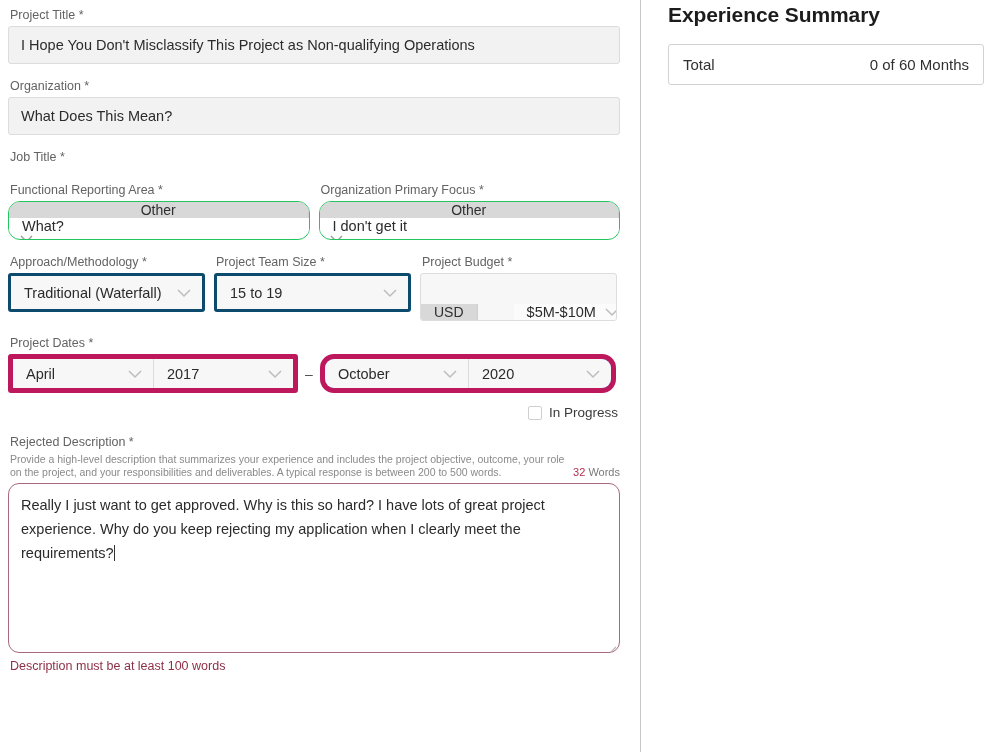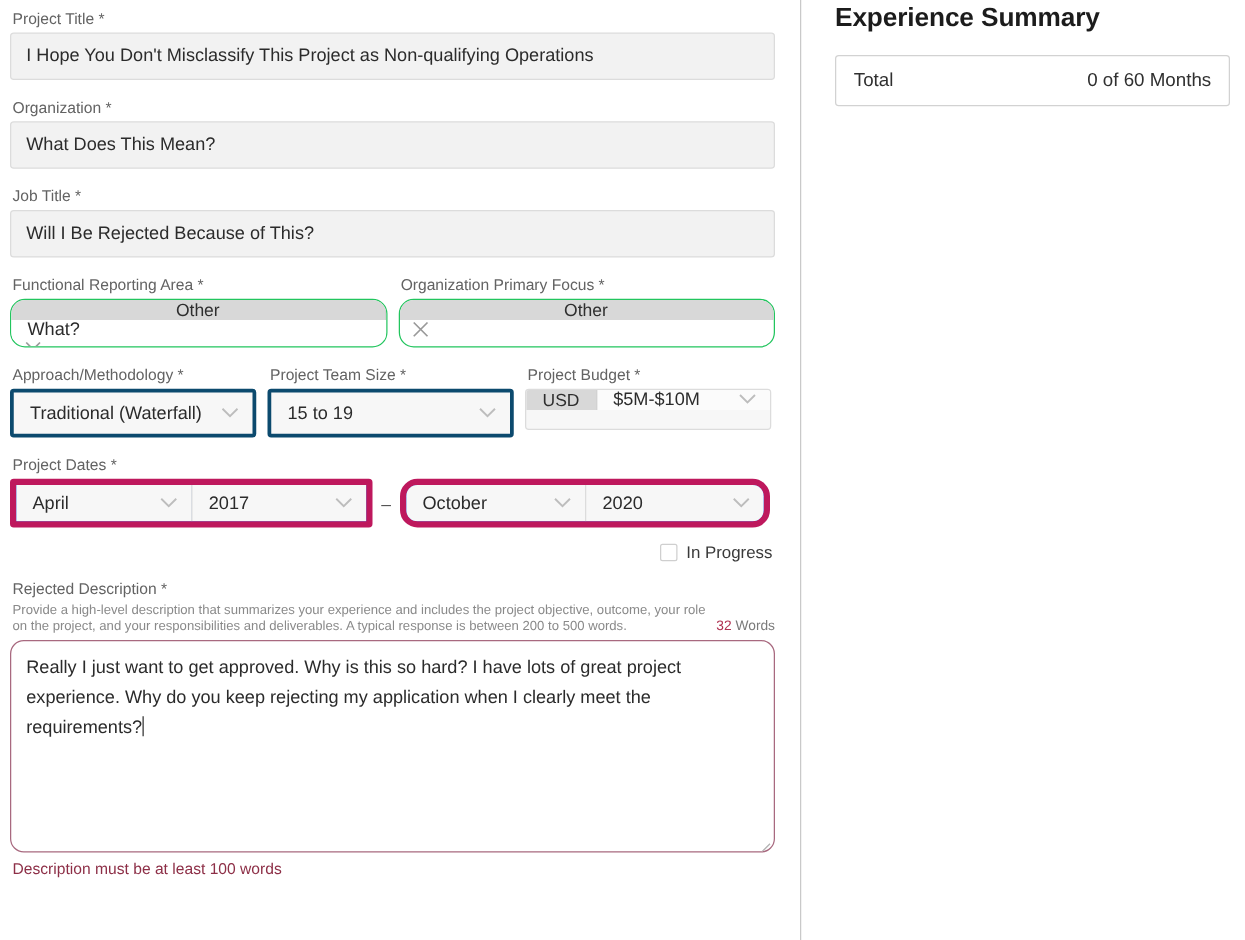--- a/index.html
+++ b/index.html
@@ -134,26 +134,27 @@
     font-size: 14.5px;
     color: #2b2b2b;
     justify-content: space-between;
   }
   .select .val { white-space: nowrap; overflow: hidden; text-overflow: ellipsis; }
   .chev { flex: 0 0 auto; margin-left: 8px; display: block; }
 
   
   .budget-combo {
     display: flex;
-    align-items: flex-start;
-    height: 33px;
+    align-items: flex-end;
+    height: 48px;
     border: 1px solid #dcdcdc;
     border-radius: 3px;
     overflow: hidden;
     background: #f7f7f7;
+    gap: 36px;
   }
   .budget-combo .chip { background: #d8d8d8; }
   .budget-sel {
     flex: 1 1 auto;
     display: flex;
     align-items: center;
     justify-content: space-between;
     background: #fbfbfb;
     padding: 0 10px 0 13px;
     font-size: 14.5px;
@@ -259,40 +260,40 @@
       <div class="textbox">I Hope You Don't Misclassify This Project as Non-qualifying Operations</div>
     </div>
 
     <div class="field" style="margin-top:14px;">
       <span class="label">Organization *</span>
       <div class="textbox">What Does This Mean?</div>
     </div>
 
     <div class="field" style="margin-top:14px;">
       <span class="label">Job Title *</span>
-      <div class="textbox">Will I Be Rejected Because of This?</div>
     </div>
 
     <div class="row" style="margin-top:14px; gap:9px;">
       <div class="field" style="width:304px;">
         <span class="label">Functional Reporting Area *</span>
         <div class="combo">
           <div class="chip">Other</div>
           <div class="combo-input">What?</div>
           <div class="clear-x">
             <svg width="15" height="15" viewBox="0 0 15 15">
                 <path d="M2 2 L13 13 M13 2 L2 13" stroke="#9a9a9a" stroke-width="1.4" fill="none"></path>
               </svg>
           </div>
         </div>
       </div>
       <div class="field" style="width:304px;">
         <span class="label">Organization Primary Focus *</span>
         <div class="combo">
           <div class="chip">Other</div>
+          <div class="combo-input">I don't get it</div>
           <div class="clear-x">
             <svg width="15" height="15" viewBox="0 0 15 15">
                 <path d="M2 2 L13 13 M13 2 L2 13" stroke="#9a9a9a" stroke-width="1.4" fill="none"></path>
               </svg>
           </div>
         </div>
       </div>
     </div>
 
     <div class="row" style="margin-top:14px; gap:9px;">

